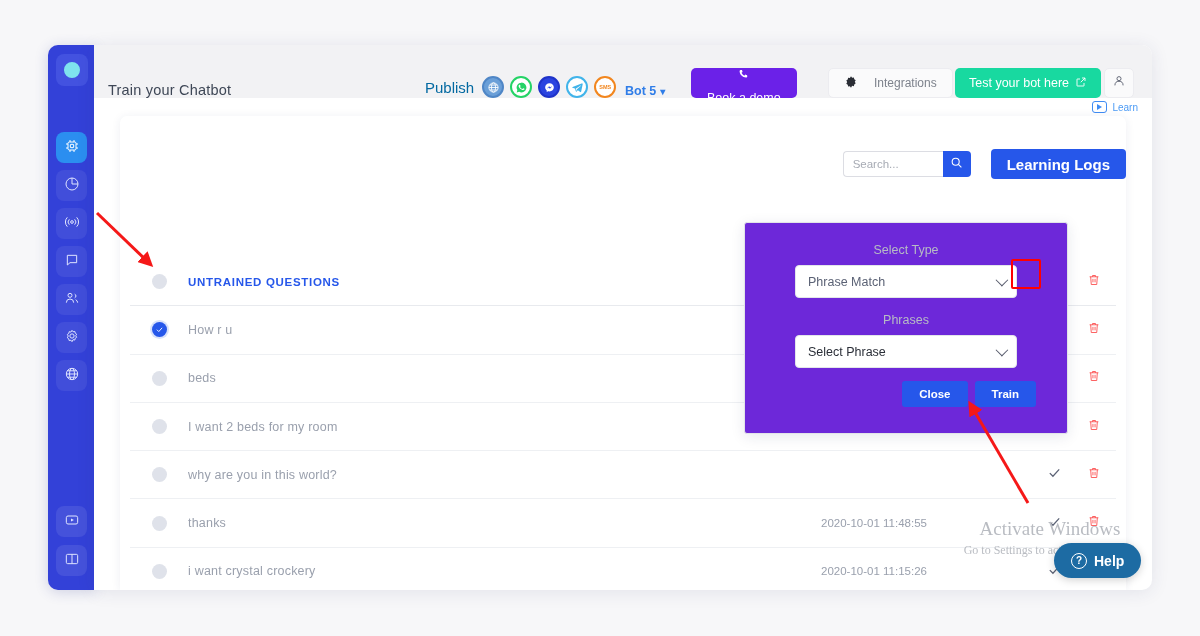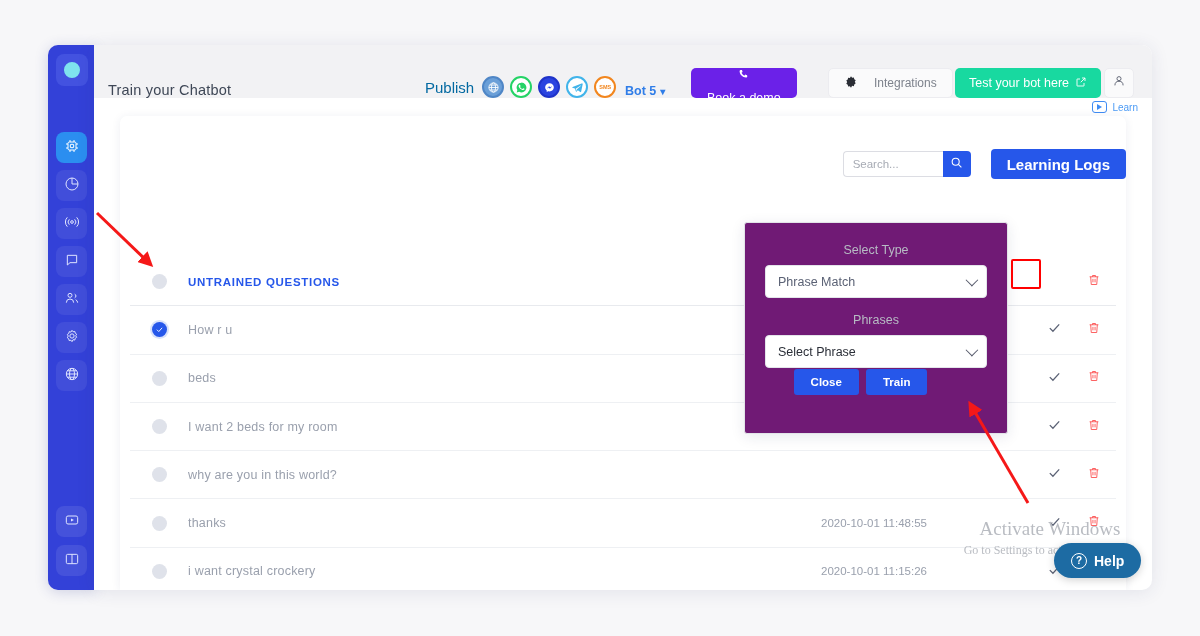--- a/index.html
+++ b/index.html
@@ -210,22 +210,22 @@
   .tick-highlight {
     position: absolute; left: 1011px; top: 259px;
     width: 30px; height: 30px;
     border: 2.5px solid #ff0000; border-radius: 2px;
     z-index: 30; pointer-events: none;
   }
 
   
   .modal {
     position: absolute; left: 744px; top: 222px;
-    width: 264px; height: 212px;
-    background: #701a75;
+    width: 324px; height: 212px;
+    background: #6d28d9;
     border: 1px solid #e2e4e8;
     border-radius: 3px;
     box-shadow: 0 3px 14px rgba(30,40,80,0.10);
     z-index: 20;
   }
   .modal-label {
     text-align: center; font-size: 12.5px; color: #b7bbc4;
     margin-top: 20px;
   }
   .modal-label.second { margin-top: 15px; }
@@ -237,22 +237,22 @@
     font-size: 12.5px; cursor: pointer;
   }
   .msel.one { color: #5b6275; }
   .msel.two { color: #2b2f38; }
   .msel .chev {
     position: absolute; right: 11px; width: 9px; height: 9px;
     border-right: 1.8px solid #55596a; border-bottom: 1.8px solid #55596a;
     transform: rotate(45deg) translateY(-2px);
   }
   .modal-actions {
-    display: flex; justify-content: center; gap: 7px;
-    margin-top: 1px; padding-right: 31px;
+    display: flex; justify-content: flex-end; gap: 7px;
+    margin-top: 13px; padding-right: 31px;
   }
   .mbtn {
     height: 26px; padding: 0 17px;
     background: #2657ea; color: #fff; border: none; border-radius: 3px;
     font-size: 11.5px; font-weight: bold; cursor: pointer; font-family: inherit;
   }
 
   
   .arrow { position: absolute; z-index: 40; pointer-events: none; }
   #arrow1 { left: 92px; top: 205px; }

